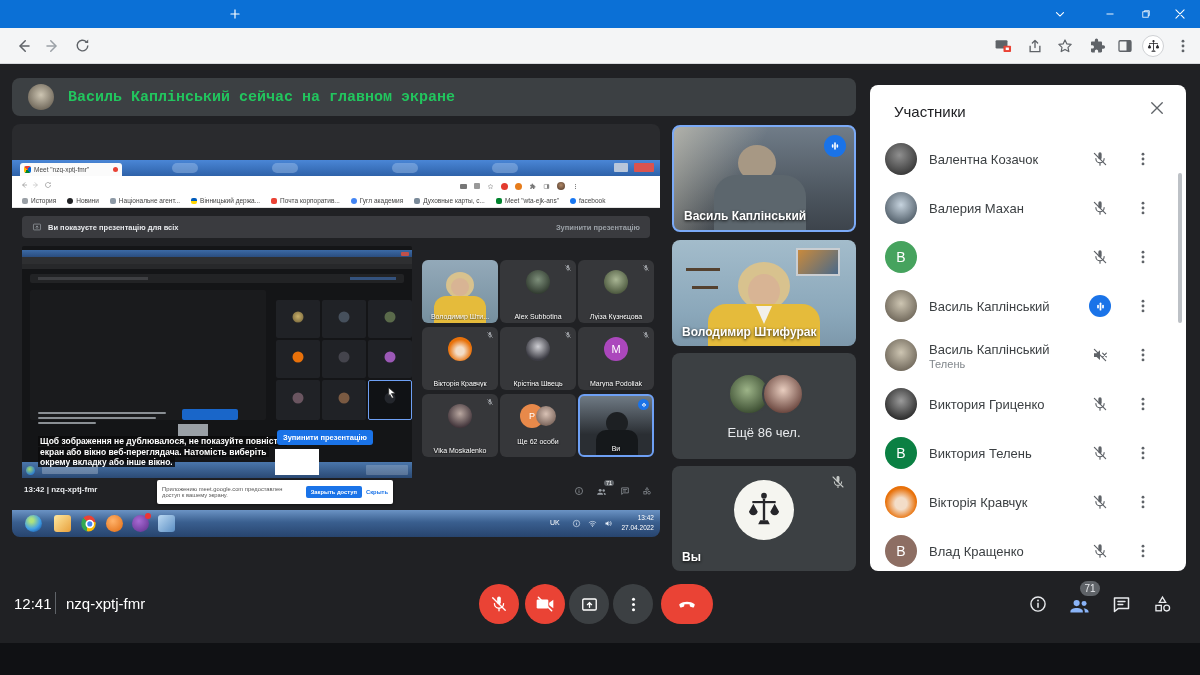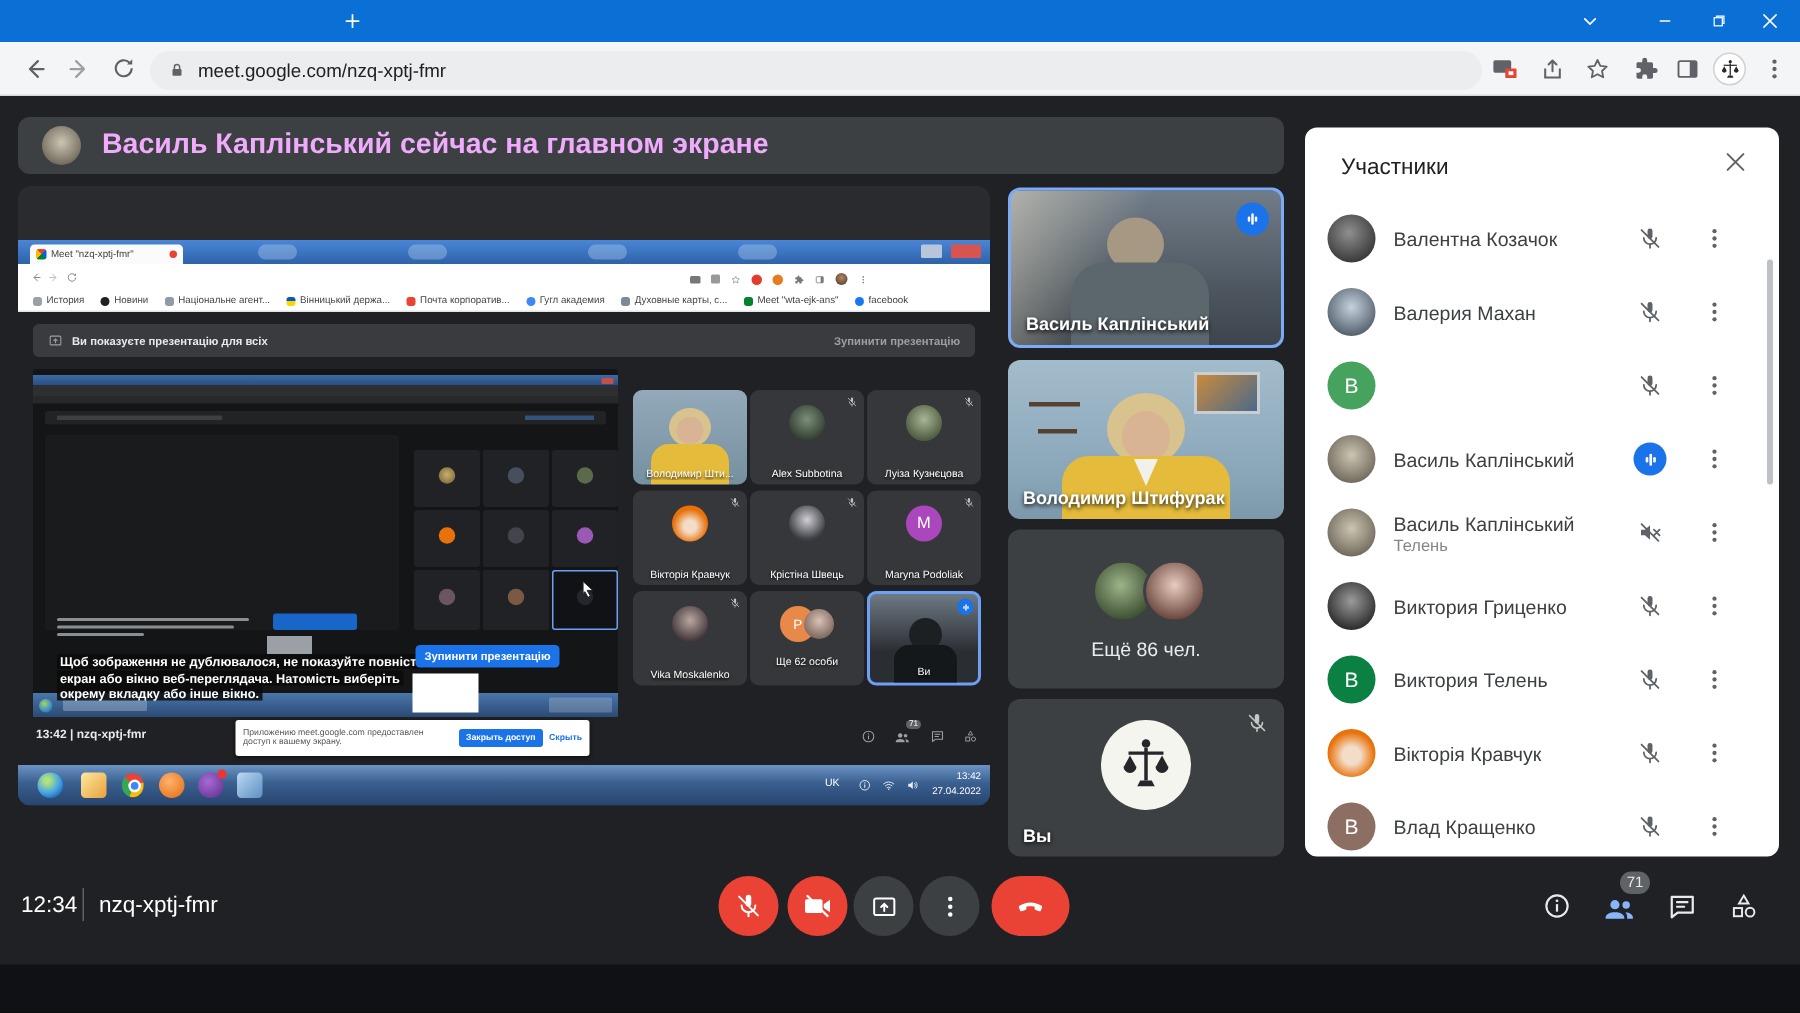--- a/index.html
+++ b/index.html
@@ -19,21 +19,21 @@
 #toolbar{left:0;top:28px;width:1200px;height:36px;background:#f4f5f6;border-bottom:1px solid #d7d9dc;box-sizing:border-box;}
 .navic{top:37px;color:#5f6368;}
 #omnibox{left:100px;top:34px;width:888px;height:26px;background:#ebedef;border-radius:13px;display:flex;align-items:center;padding:0 12px;box-sizing:border-box;color:#202124;}
 #omnibox .u{font-size:12.5px;margin-left:8px;color:#202124;}
 .tbic{top:37px;color:#5f6368;}
 #avatar-btn{left:1142px;top:35px;width:22px;height:22px;border-radius:50%;background:#fff;border:1px solid #cfd1d4;display:flex;align-items:center;justify-content:center;}
 
 
 #banner{left:12px;top:78px;width:844px;height:38px;background:#3c4043;border-radius:8px;display:flex;align-items:center;}
 #banner .av{width:26px;height:26px;border-radius:50%;margin:0 14px 0 16px;background:radial-gradient(circle at 50% 42%,#cdc5b2,#6f675a 78%);}
-#banner .tx{color:#f0abfc;font-size:19px;font-weight:bold;}
+#banner .tx{color:#22c55e;font-size:15px;font-weight:bold;font-family:Liberation Mono, monospace;}
 
 
 #present{left:12px;top:124px;width:648px;height:413px;background:#2a2b2e;border-radius:8px;overflow:hidden;}
 .n{position:absolute;}
 #n-titlebar{left:0;top:36px;width:648px;height:16px;background:linear-gradient(180deg,#4a86d6,#2e62a9);}
 #n-titlebar .blob{position:absolute;top:3px;width:26px;height:10px;border-radius:5px;background:rgba(190,215,245,.35);}
 #n-tab{left:8px;top:39px;width:102px;height:13px;background:#fbfbfb;border-radius:3px 3px 0 0;display:flex;align-items:center;padding:0 4px;box-sizing:border-box;}
 #n-tab .t{font-size:6.5px;color:#444;white-space:nowrap;overflow:hidden;flex:1;}
 #n-toolbar{left:0;top:52px;width:648px;height:18px;background:#fff;}
 #n-omnibox{left:58px;top:55px;width:380px;height:12px;border:1px solid #dcdee1;border-radius:6px;background:#fff;display:flex;align-items:center;padding:0 5px;box-sizing:border-box;}
@@ -323,26 +323,20 @@
 <button class="abs navic" style="left:44px">
       <svg width="18" height="18" viewBox="0 0 24 24" style="color:#9aa0a6">
         <use href="#i-fwd"></use>
       </svg>
     </button>
 <button class="abs navic" style="left:74px">
       <svg width="17" height="17" viewBox="0 0 24 24" style="color:#5f6368">
         <use href="#i-reload"></use>
       </svg>
     </button>
-<div class="abs" id="omnibox">
-  <svg width="12" height="12" viewBox="0 0 24 24" style="color:#5f6368">
-        <use href="#i-lock"></use>
-      </svg>
-  <span class="u">meet.google.com/nzq-xptj-fmr</span>
-</div>
 <span class="abs tbic" style="left:994px">
       <svg width="19" height="19" viewBox="0 0 24 24">
         <rect x="2" y="4" width="15" height="10.5" rx="1.5" fill="#5f6368"></rect>
         <rect x="12" y="11" width="9.5" height="8" rx="1" fill="#ea4335"></rect>
         <rect x="14.8" y="13.3" width="4" height="3.2" fill="#fff"></rect>
       </svg>
     </span>
 <button class="abs tbic" style="left:1026px">
       <svg width="18" height="18" viewBox="0 0 24 24">
         <use href="#i-share"></use>
@@ -831,21 +825,21 @@
         </button>
     <button class="pdots">
           <svg width="18" height="18" viewBox="0 0 24 24">
             <use href="#i-dots"></use>
           </svg>
         </button>
   </div>
   <div id="pscroll"></div>
 </div>
 
-<span class="abs" id="ctime">12:34</span>
+<span class="abs" id="ctime">12:41</span>
 <span class="abs" id="csep"></span>
 <span class="abs" id="ccode">nzq-xptj-fmr</span>
 <button class="abs cbtn red" style="left:479px">
       <svg width="20" height="20" viewBox="0 0 24 24">
         <use href="#i-micoff"></use>
       </svg>
     </button>
 <button class="abs cbtn red" style="left:525px">
       <svg width="20" height="20" viewBox="0 0 24 24">
         <use href="#i-camoff"></use>

